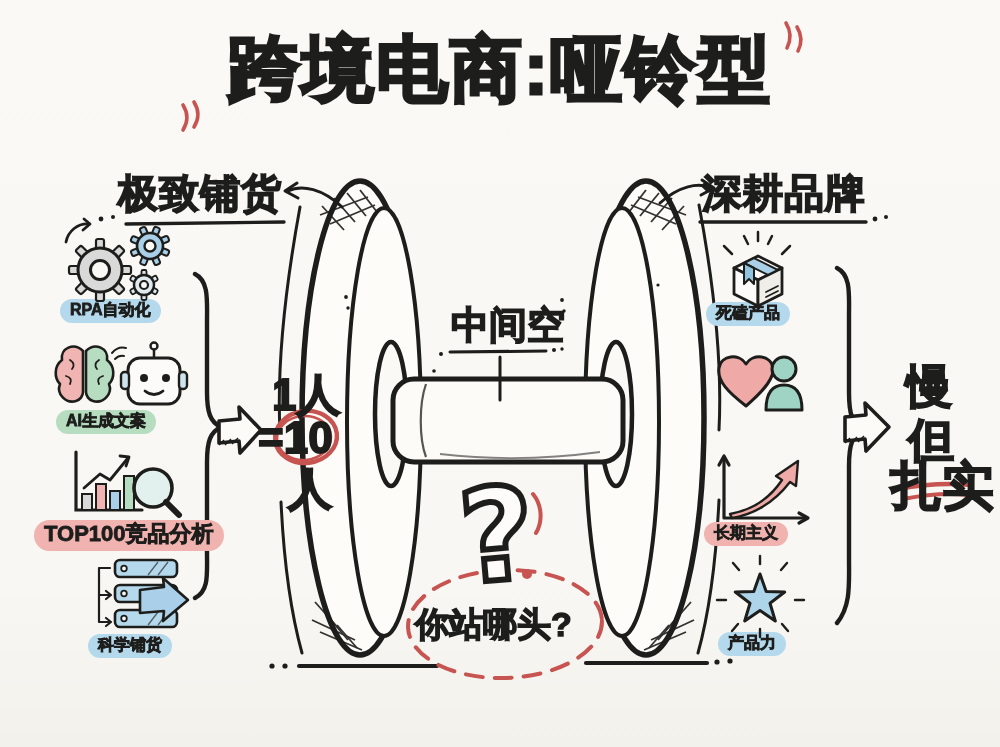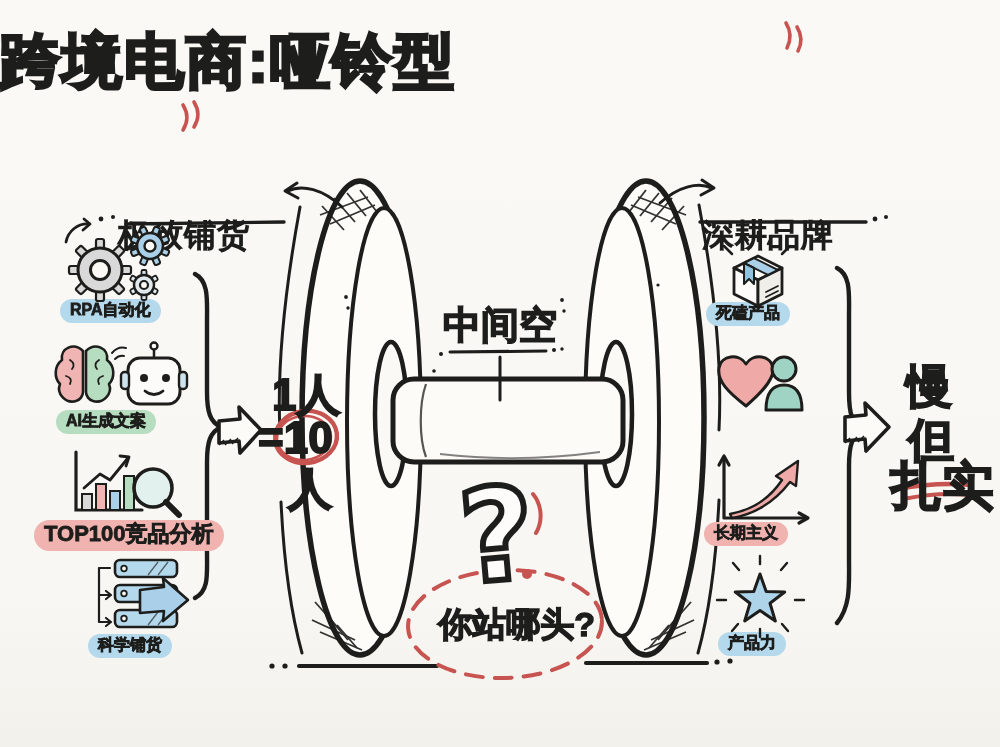--- a/index.html
+++ b/index.html
@@ -5,34 +5,34 @@
   html,body{margin:0;padding:0;background:#e8e6e1;}
   .canvas{
     position:relative;width:1000px;height:747px;overflow:hidden;
     background:linear-gradient(180deg,#faf9f6 0%,#f8f7f3 78%,#f3f1ec 100%);
     font-family:"Liberation Sans","DejaVu Sans",sans-serif;color:#1d1d1b;
   }
   svg{display:block;overflow:visible;}
   .layer{position:absolute;left:0;top:0;z-index:1;}
   .txt{position:absolute;z-index:2;white-space:nowrap;}
   .title{
-    left:0;right:0;top:22px;text-align:left;
-    font-size:60px;font-weight:900;letter-spacing:2px;
+    left:0;right:0;top:22px;text-align:center;
+    font-size:72px;font-weight:900;letter-spacing:2px;
     -webkit-text-stroke:3px #1d1d1b;
   }
-  .heading{font-size:32px;font-weight:400;letter-spacing:1px;margin-top:48px;-webkit-text-stroke:1.6px #1d1d1b;}
+  .heading{font-size:40px;font-weight:700;letter-spacing:1px;-webkit-text-stroke:1.6px #1d1d1b;}
   .pill{
     z-index:2;font-size:16px;font-weight:900;line-height:1.08;
     padding:2px 10px 5px;border-radius:16px;-webkit-text-stroke:.8px #1d1d1b;
   }
   .hl-blue{background:#b5d9ec;}
   .hl-green{background:#b7ddc0;}
   .hl-pink{background:#f0b3b0;}
   .big{font-size:44px;font-weight:900;-webkit-text-stroke:1.8px #1d1d1b;}
-  .mid{font-size:38px;font-weight:900;-webkit-text-stroke:1.5px #1d1d1b;}
+  .mid{font-size:38px;font-weight:900;margin-left:8px;-webkit-text-stroke:1.5px #1d1d1b;}
   .q{font-size:34px;font-weight:900;-webkit-text-stroke:1.4px #1d1d1b;}
   .icon{position:absolute;z-index:2;}
 </style>
 </head>
 <body>
 
 <div class="canvas">
 
   <svg class="layer" width="1000" height="747" viewBox="0 0 1000 747">
 
@@ -209,21 +209,21 @@
 
   <div class="txt big" style="left:272px;top:366px">1人</div>
   <div class="txt big" style="left:258px;top:413px">=10</div>
   <div class="txt big" style="left:288px;top:460px">人</div>
 
   <div class="txt big" style="left:906px;top:356px;font-size:46px">慢</div>
   <div class="txt big" style="left:908px;top:410px;font-size:46px">但</div>
   <div class="txt big" style="left:890px;top:452px;font-size:52px">扎实</div>
 
   <div class="txt mid" style="left:440px;top:300px;width:120px;text-align:center">中间空</div>
-  <div class="txt q" style="left:415px;top:602px;width:180px;text-align:right">你站哪头?</div>
+  <div class="txt q" style="left:415px;top:602px;width:180px;text-align:left">你站哪头?</div>
 
   <svg class="icon" style="left:56px;top:218px" width="122" height="86" viewBox="0 0 122 86">
     <g stroke="#1d1d1b" stroke-width="2.8" fill="none" stroke-linecap="round" stroke-linejoin="round">
       <path d="M10,24 C12,13 22,5 33,6"></path>
         <path d="M28,1 L34,6 L27,12"></path>
     </g>
     <g>
       <g transform="rotate(0 44 52)">
           <rect x="40" y="21" width="8" height="12" rx="2" fill="#d9d9d9" stroke="#1d1d1b" stroke-width="2.2"></rect>
         </g>

